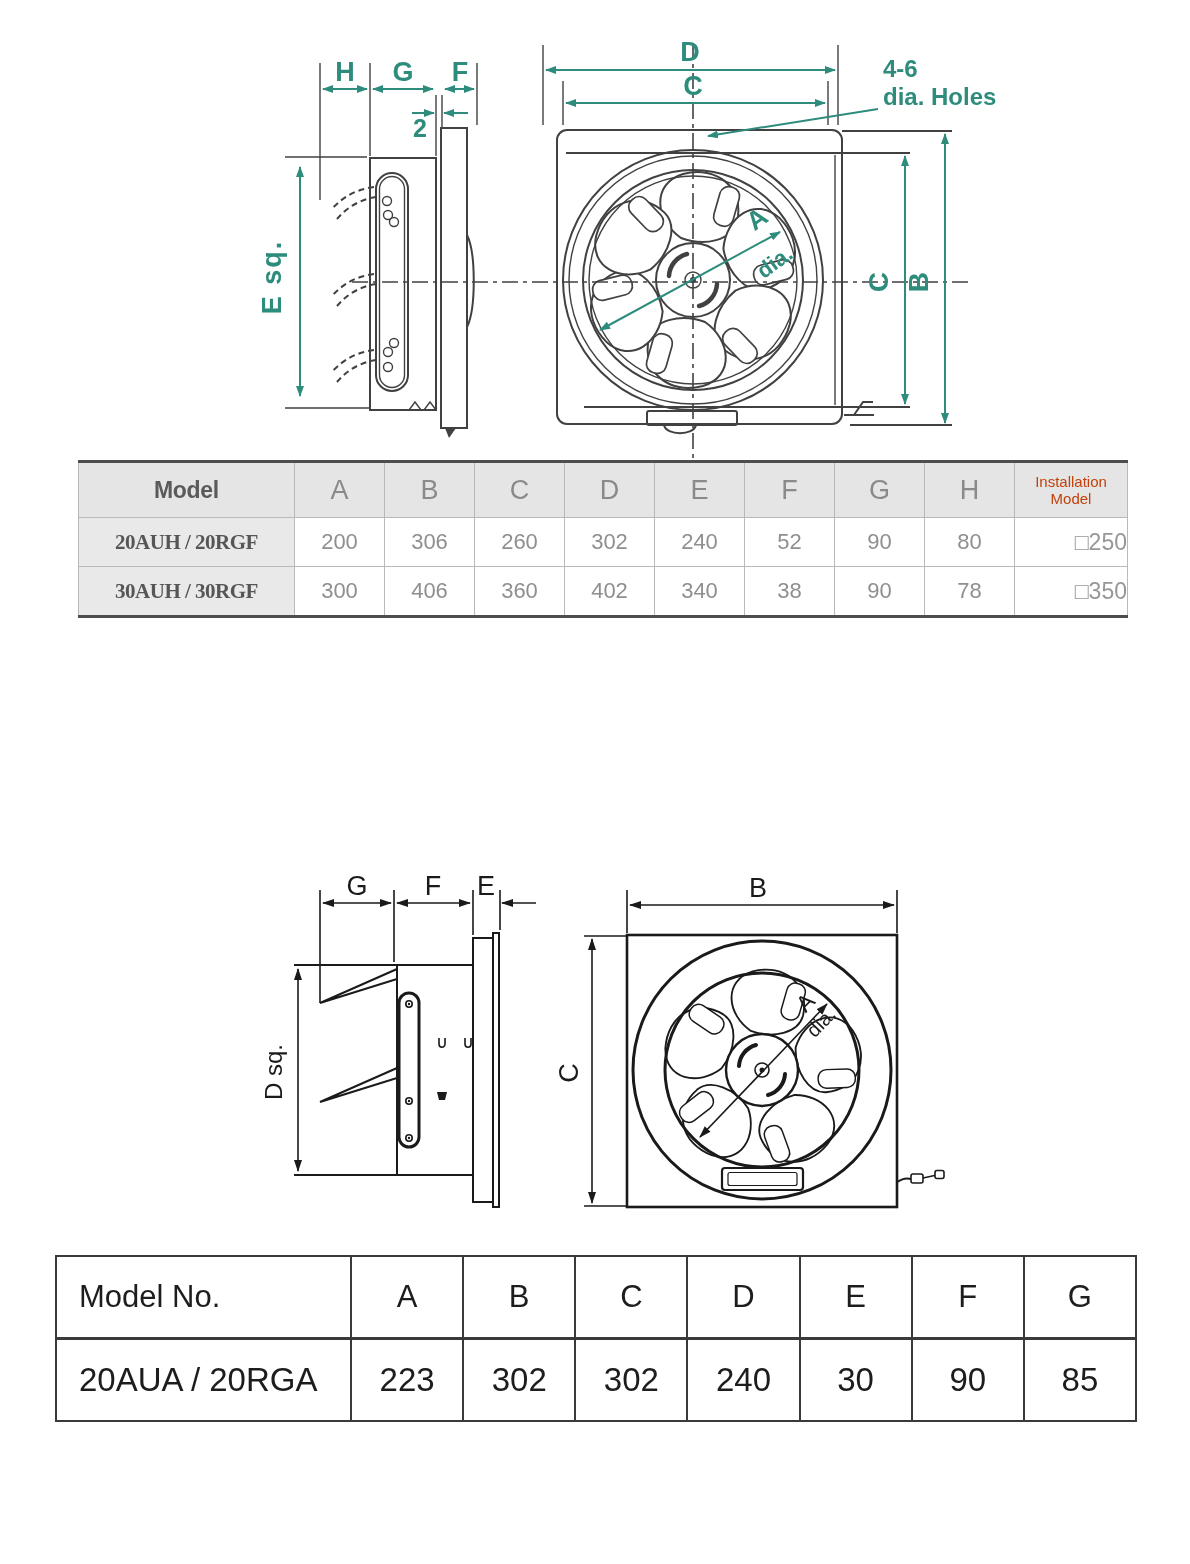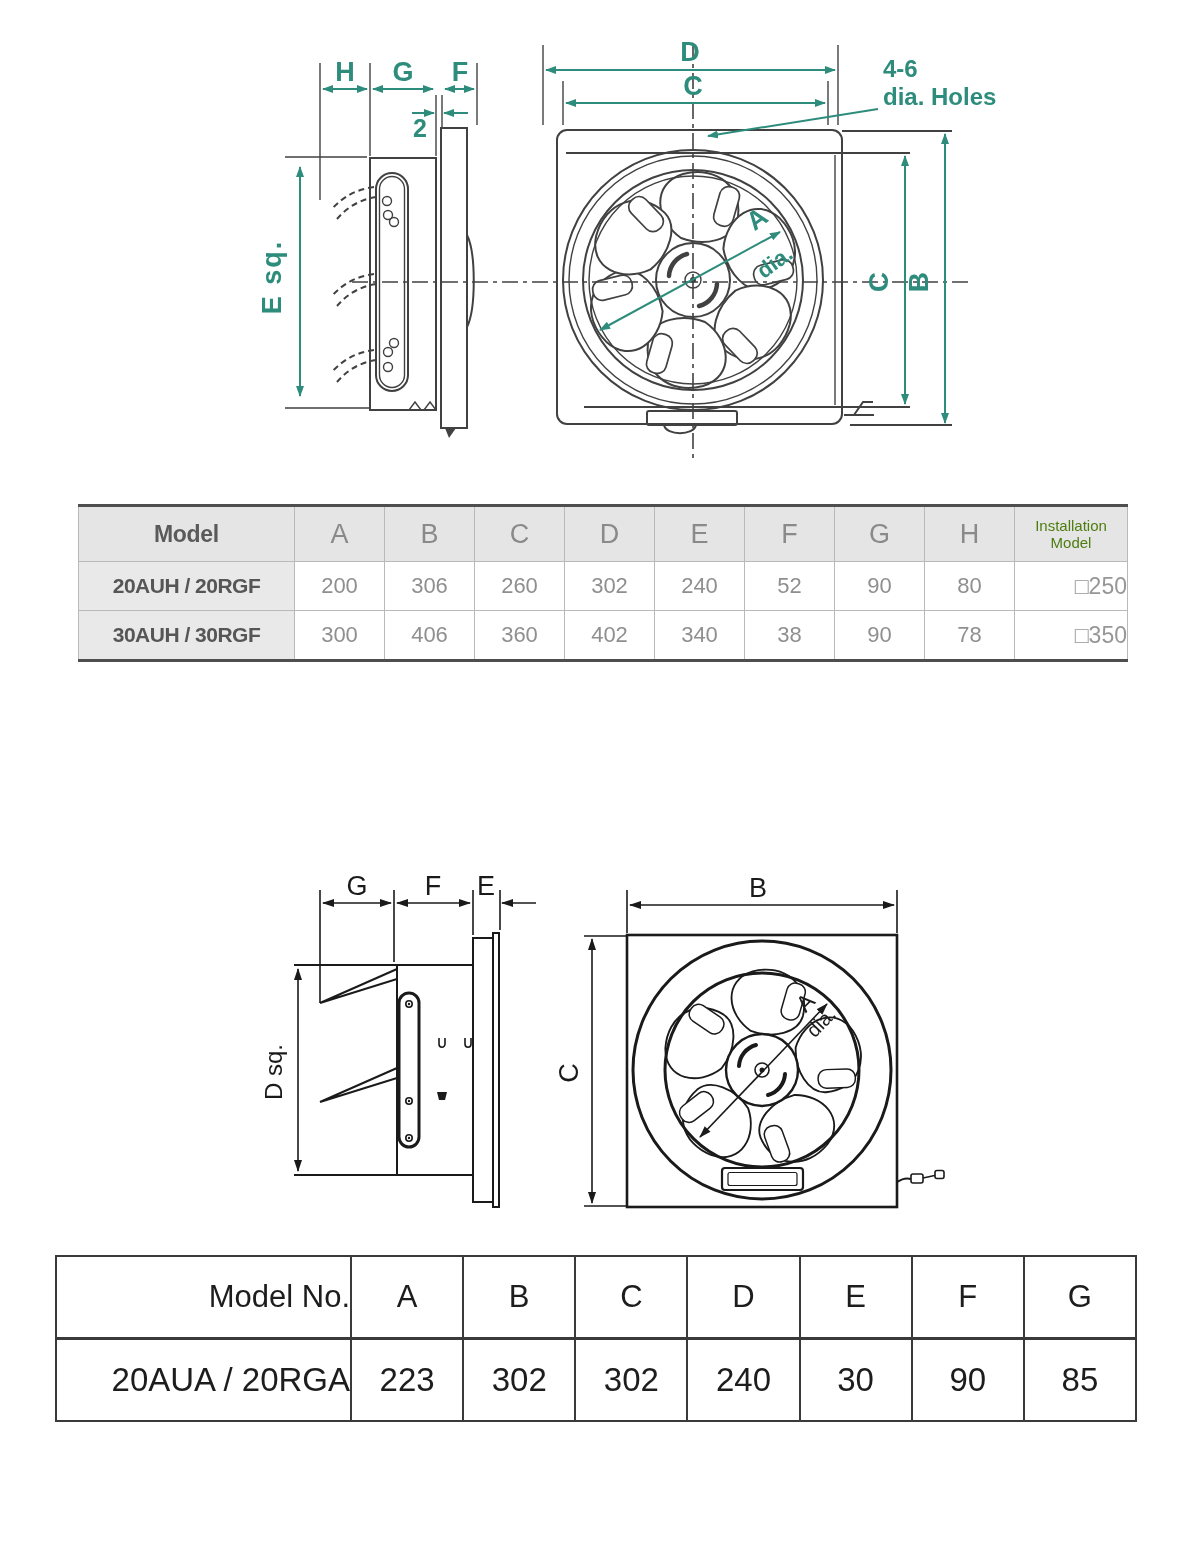--- a/index.html
+++ b/index.html
@@ -22,42 +22,42 @@
 
   
   .d2-line{stroke:#1a1a1a;stroke-width:2;fill:none;}
   .d2-bold{stroke:#1a1a1a;stroke-width:3;fill:none;}
   .d2-white{fill:#ffffff;stroke:#1a1a1a;stroke-width:2;}
   .dim-b{stroke:#1a1a1a;stroke-width:1.6;fill:none;}
   .lbl-b{fill:#1a1a1a;font-weight:normal;}
 
   
   table{border-spacing:0;}
-  .t1{position:absolute;left:78px;top:504px;width:1049px;table-layout:fixed;
+  .t1{position:absolute;left:78px;top:460px;width:1049px;table-layout:fixed;
       border-collapse:collapse;background:#fff;
       border-top:3px solid #4e4e4e;border-bottom:3px solid #4e4e4e;
       border-left:1px solid #9c9c9c;border-right:1px solid #9c9c9c;}
   .t1 th,.t1 td{border:1px solid #b9b9b9;text-align:center;padding:0;vertical-align:middle;}
   .t1 thead th{background:#e5e5e5;height:54px;}
   .t1 .h-model{font-size:23px;font-weight:bold;color:#5a5a5a;letter-spacing:-0.3px;}
   .t1 .h-dim{font-size:27px;font-weight:400;color:#8a8a8a;}
-  .t1 .h-install{font-size:15px;font-weight:400;color:#4d7c0f;line-height:1.15;}
+  .t1 .h-install{font-size:15px;font-weight:400;color:#c2410c;line-height:1.15;}
   .t1 td{height:48px;}
-  .t1 .c-model{background:#e9e9e9;font-size:21px;font-weight:bold;color:#565656;letter-spacing:-0.5px;}
+  .t1 .c-model{background:#e9e9e9;font-size:21px;font-weight:bold;color:#565656;letter-spacing:-0.5px;font-family:Liberation Serif, serif;}
   .t1 .c-val{font-size:22px;color:#8f8f8f;}
   .t1 .c-inst{font-size:23px;color:#979797;text-align:right;}
 
   
   .t2{position:absolute;left:55px;top:1255px;width:1082px;table-layout:fixed;
       border-collapse:collapse;background:#fff;}
   .t2 th,.t2 td{border:2px solid #3a3a3a;text-align:center;padding:0;vertical-align:middle;
       font-weight:normal;color:#1d1d1d;}
   .t2 thead th{height:80px;border-bottom:3px solid #3a3a3a;font-size:31px;}
   .t2 td{height:80px;font-size:33px;}
-  .t2 .left{text-align:right;padding-left:22px;}
+  .t2 .left{text-align:left;padding-left:22px;}
 </style>
 </head>
 <body>
 
 <div class="stage">
 
 <svg style="left:60px;top:25px;" width="980" height="455" viewBox="0 0 980 455">
   <defs>
     <marker id="a1e" markerWidth="12" markerHeight="9" refX="10" refY="4" orient="auto" markerUnits="userSpaceOnUse">
       <path d="M0,0 L11,4 L0,8 Z" fill="#2e8c7c"></path>

